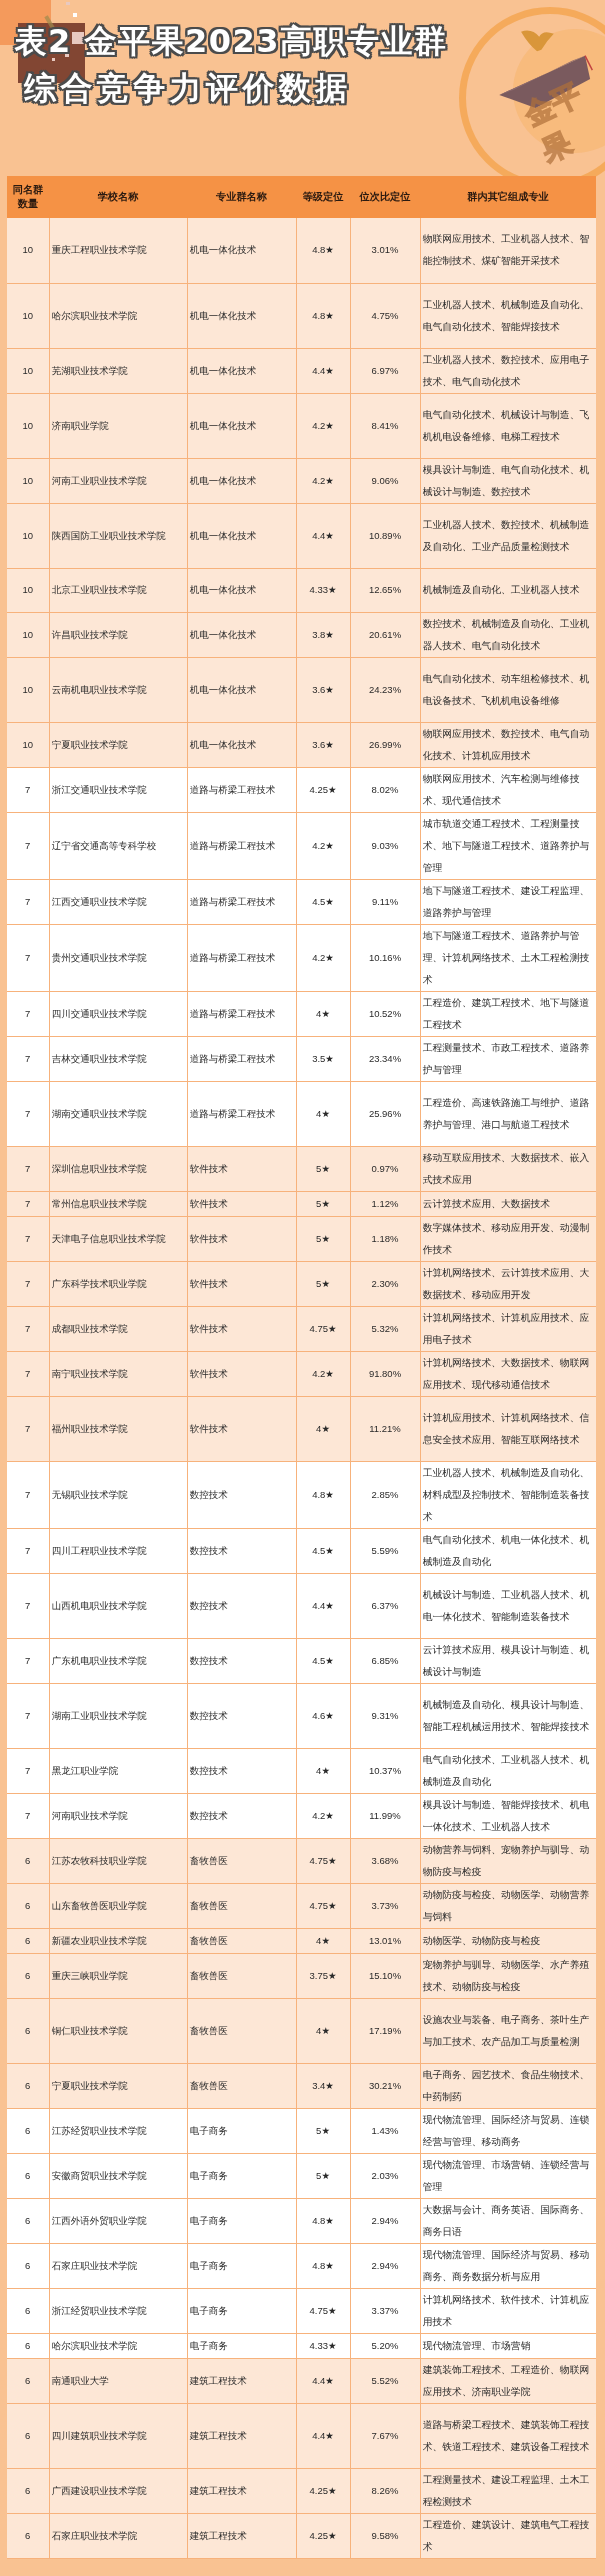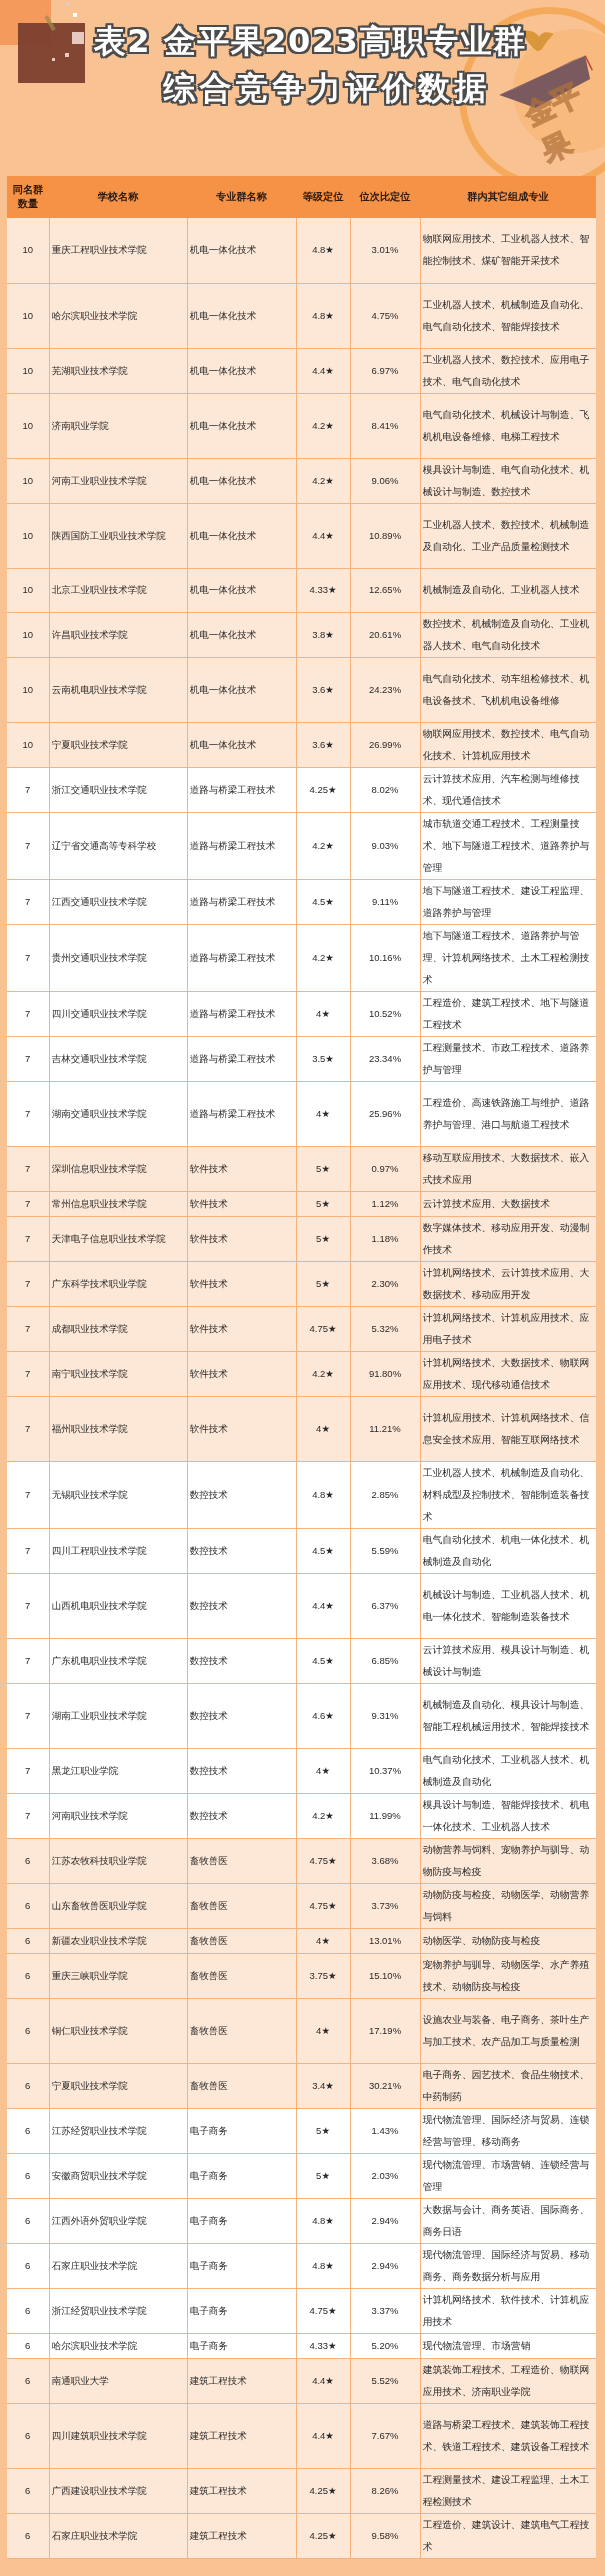--- a/index.html
+++ b/index.html
@@ -17,21 +17,21 @@
   .deco-leaf { position: absolute; left: 48px; top: 14.6px; width: 4.4px; height: 16px; background: #9c8a4e; transform: rotate(-30deg); opacity: .7; }
   .deco-fruit {
     position: absolute; left: 459px; top: 7.3px; width: 182px; height: 182px;
     border-radius: 50%; border: 7.3px solid #f4a44e; box-sizing: border-box; opacity: .8;
   }
   .deco-fruit-inner { position: absolute; left: 513px; top: 29px; width: 124px; height: 124px; border-radius: 50%; background: #f7b56f; opacity: .6; }
   .deco-cap { position: absolute; left: 499px; top: 28px; }
   .deco-brand { position: absolute; left: 532px; top: 80px; font-size: 29px; font-weight: bold; color: transparent; -webkit-text-stroke: 1.5px #b0703a; transform: rotate(-25deg); font-family: "DejaVu Sans", sans-serif; opacity: .7; }
 
   .title {
-    position: absolute; left: 0; width: 606px; text-align: center;
+    position: absolute; left: 0; width: 606px; 
     font-family: "DejaVu Sans", sans-serif; font-weight: bold;
     color: #ffffff;
     text-shadow: -2.2px -2.2px 0 #4b4b4b, 2.2px -2.2px 0 #4b4b4b, -2.2px 2.2px 0 #4b4b4b, 2.2px 2.2px 0 #4b4b4b,
                  0 2.2px 0 #4b4b4b, 0 -2.2px 0 #4b4b4b, 2.2px 0 0 #4b4b4b, -2.2px 0 0 #4b4b4b;
     letter-spacing: 1.5px;
   }
   .title-1 { top: 20.4px; font-size: 32px; padding-left: 14.6px; box-sizing: border-box; }
   .title-2 { top: 67px; font-size: 32px; letter-spacing: 4.4px; padding-left: 24px; }
 
   table.rank {
@@ -198,21 +198,21 @@
         <td class="c-grade">3.6★</td>
         <td class="c-pct">26.99%</td>
         <td class="c-other">物联网应用技术、数控技术、电气自动化技术、计算机应用技术</td>
       </tr>
       <tr class="tone-b" style="height: 44px;">
         <td class="c-count">7</td>
         <td class="c-school">浙江交通职业技术学院</td>
         <td class="c-group">道路与桥梁工程技术</td>
         <td class="c-grade">4.25★</td>
         <td class="c-pct">8.02%</td>
-        <td class="c-other">云计算技术应用、汽车检测与维修技术、现代通信技术</td>
+        <td class="c-other">物联网应用技术、汽车检测与维修技术、现代通信技术</td>
       </tr>
       <tr class="tone-b" style="height: 65px;">
         <td class="c-count">7</td>
         <td class="c-school">辽宁省交通高等专科学校</td>
         <td class="c-group">道路与桥梁工程技术</td>
         <td class="c-grade">4.2★</td>
         <td class="c-pct">9.03%</td>
         <td class="c-other">城市轨道交通工程技术、工程测量技术、地下与隧道工程技术、道路养护与管理</td>
       </tr>
       <tr class="tone-b" style="height: 44px;">

